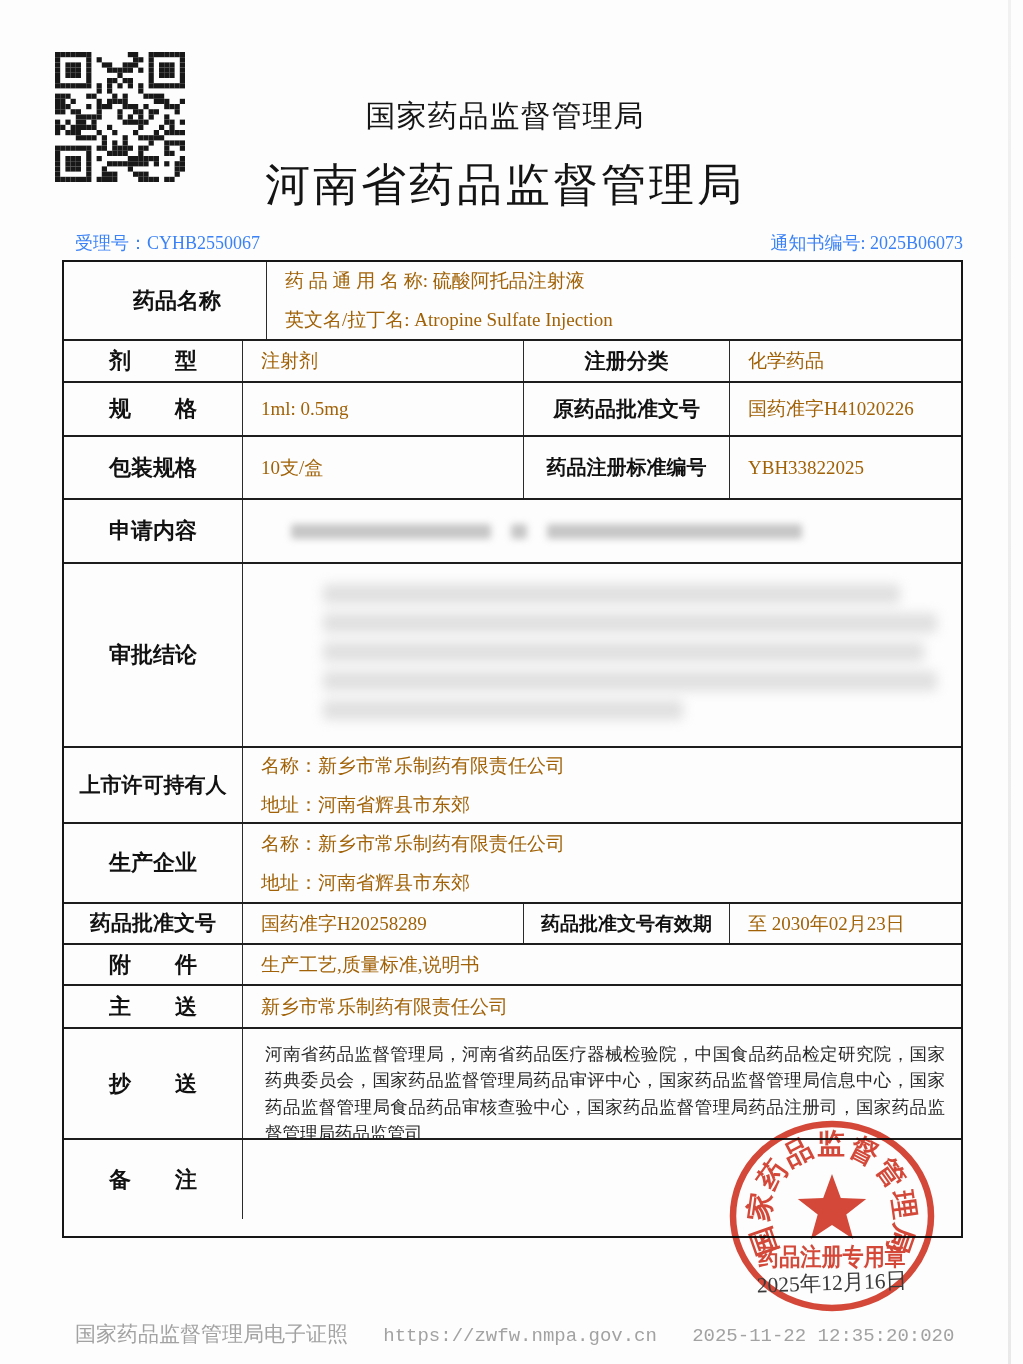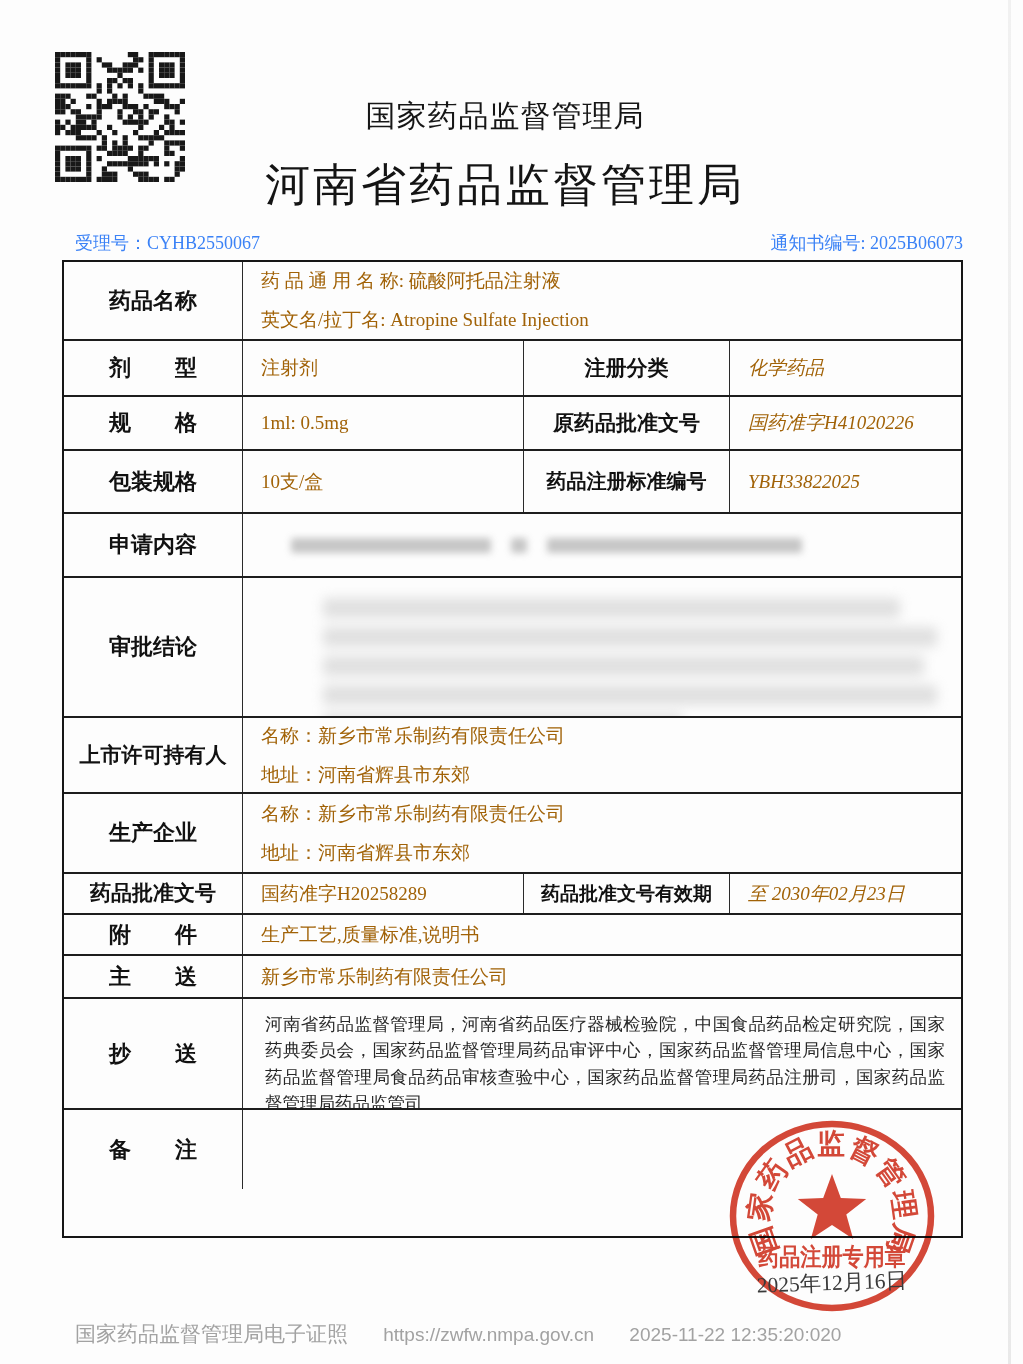--- a/index.html
+++ b/index.html
@@ -16,28 +16,28 @@
   .hdr{position:absolute;left:0;top:96px;width:1010px;text-align:center;}
   .agency{font-size:30px;letter-spacing:1px;color:#161616;}
   .doctitle{margin-top:18px;font-size:45px;letter-spacing:3px;color:#141414;}
   .refline{position:absolute;top:231px;left:75px;right:60px;height:24px;
     font-size:18px;color:#3b82f6;}
   .refline .right{position:absolute;right:0;top:0;}
   
   .tbl{position:absolute;left:62px;top:260px;width:901px;height:978px;
     box-sizing:border-box;border:2.5px solid #161616;background:transparent;}
   .tr{display:flex;box-sizing:border-box;border-top:2px solid #1d1d1d;}
-  .tr:first-child{border-top:none;}
+  .tr:first-child{border-top:none;padding-left:24px;}
   .td{box-sizing:border-box;border-left:1.6px solid #2a2a2a;
     display:flex;align-items:center;overflow:hidden;}
   .td:first-child{border-left:none;}
   .c1{width:178px;flex:0 0 178px;}
   .c2{width:281px;flex:0 0 281px;}
   .c3{width:206px;flex:0 0 206px;}
-  .c4{flex:1;font-style:italic;}
+  .c4{flex:1;}
   .cspan{flex:1;}
   .lbl{justify-content:center;font-weight:bold;font-size:22px;color:#111;
     text-align:center;line-height:1.25;padding:0 4px;}
   .lbl.small{font-size:21px;letter-spacing:0;}
   .val{padding-left:18px;font-size:19px;color:#a16207;text-align:right;}
   .two-line{flex-direction:column;align-items:flex-start;justify-content:center;gap:13px;}
   .two-line span{display:block;}
   .para{align-items:flex-start;padding:12px 16px 10px 22px;font-size:17.5px;
     line-height:1.5;text-align:justify;color:#272727;}
   
@@ -45,21 +45,21 @@
     filter:blur(3.5px);opacity:.5;}
   .smudge i{display:block;height:15px;background:#909090;border-radius:2px;}
   .bigsmudge{width:100%;margin:20px 18px 16px 80px;filter:blur(6px);opacity:.45;}
   .bigsmudge i{display:block;height:20px;background:#bdbdbd;border-radius:3px;margin-bottom:9px;}
   
   .seal{position:absolute;left:712px;top:1108px;width:240px;height:232px;
     mix-blend-mode:multiply;opacity:.93;}
   
   .foot{position:absolute;left:75px;top:1320px;width:900px;
     font-size:21px;color:#a2a2a2;white-space:nowrap;}
-  .foot .mono{font-family:Liberation Sans, sans-serif;font-size:19px;}
+  .foot .mono{font-family:Liberation Mono, monospace;font-size:19px;}
   .foot span{margin-right:30px;}
 </style>
 </head>
 <body>
 
 <div class="scan-edge"></div>
 
 <svg class="qr" id="qr" viewBox="0 0 130 130">
     <rect x="0.0" y="0.0" width="5.20" height="5.20" fill="#181818"></rect>
     <rect x="5.2" y="0.0" width="5.20" height="5.20" fill="#181818"></rect>
@@ -375,21 +375,21 @@
 <div class="tbl">
 
   <div class="tr" style="height:77px">
     <div class="td c1 lbl">药品名称</div>
     <div class="td cspan val two-line">
       <span>药 品 通 用 名 称: 硫酸阿托品注射液</span>
       <span>英文名/拉丁名: Atropine Sulfate Injection</span>
     </div>
   </div>
 
-  <div class="tr" style="height:56px">
+  <div class="tr" style="height:42px">
     <div class="td c1 lbl">剂　　型</div>
     <div class="td c2 val">注射剂</div>
     <div class="td c3 lbl small">注册分类</div>
     <div class="td c4 val">化学药品</div>
   </div>
 
   <div class="tr" style="height:54px">
     <div class="td c1 lbl">规　　格</div>
     <div class="td c2 val">1ml: 0.5mg</div>
     <div class="td c3 lbl small">原药品批准文号</div>
@@ -407,21 +407,21 @@
     <div class="td c1 lbl">申请内容</div>
     <div class="td cspan">
       <div class="smudge">
         <i style="width:200px"></i>
           <i style="width:16px"></i>
           <i style="width:255px"></i>
       </div>
     </div>
   </div>
 
-  <div class="tr" style="height:140px">
+  <div class="tr" style="height:184px">
     <div class="td c1 lbl">审批结论</div>
     <div class="td cspan" style="align-items:flex-start">
       <div class="bigsmudge">
         <i style="width:93%"></i>
           <i style="width:99%"></i>
           <i style="width:97%"></i>
         <i style="width:99%"></i>
           <i style="width:58%"></i>
       </div>
     </div>

